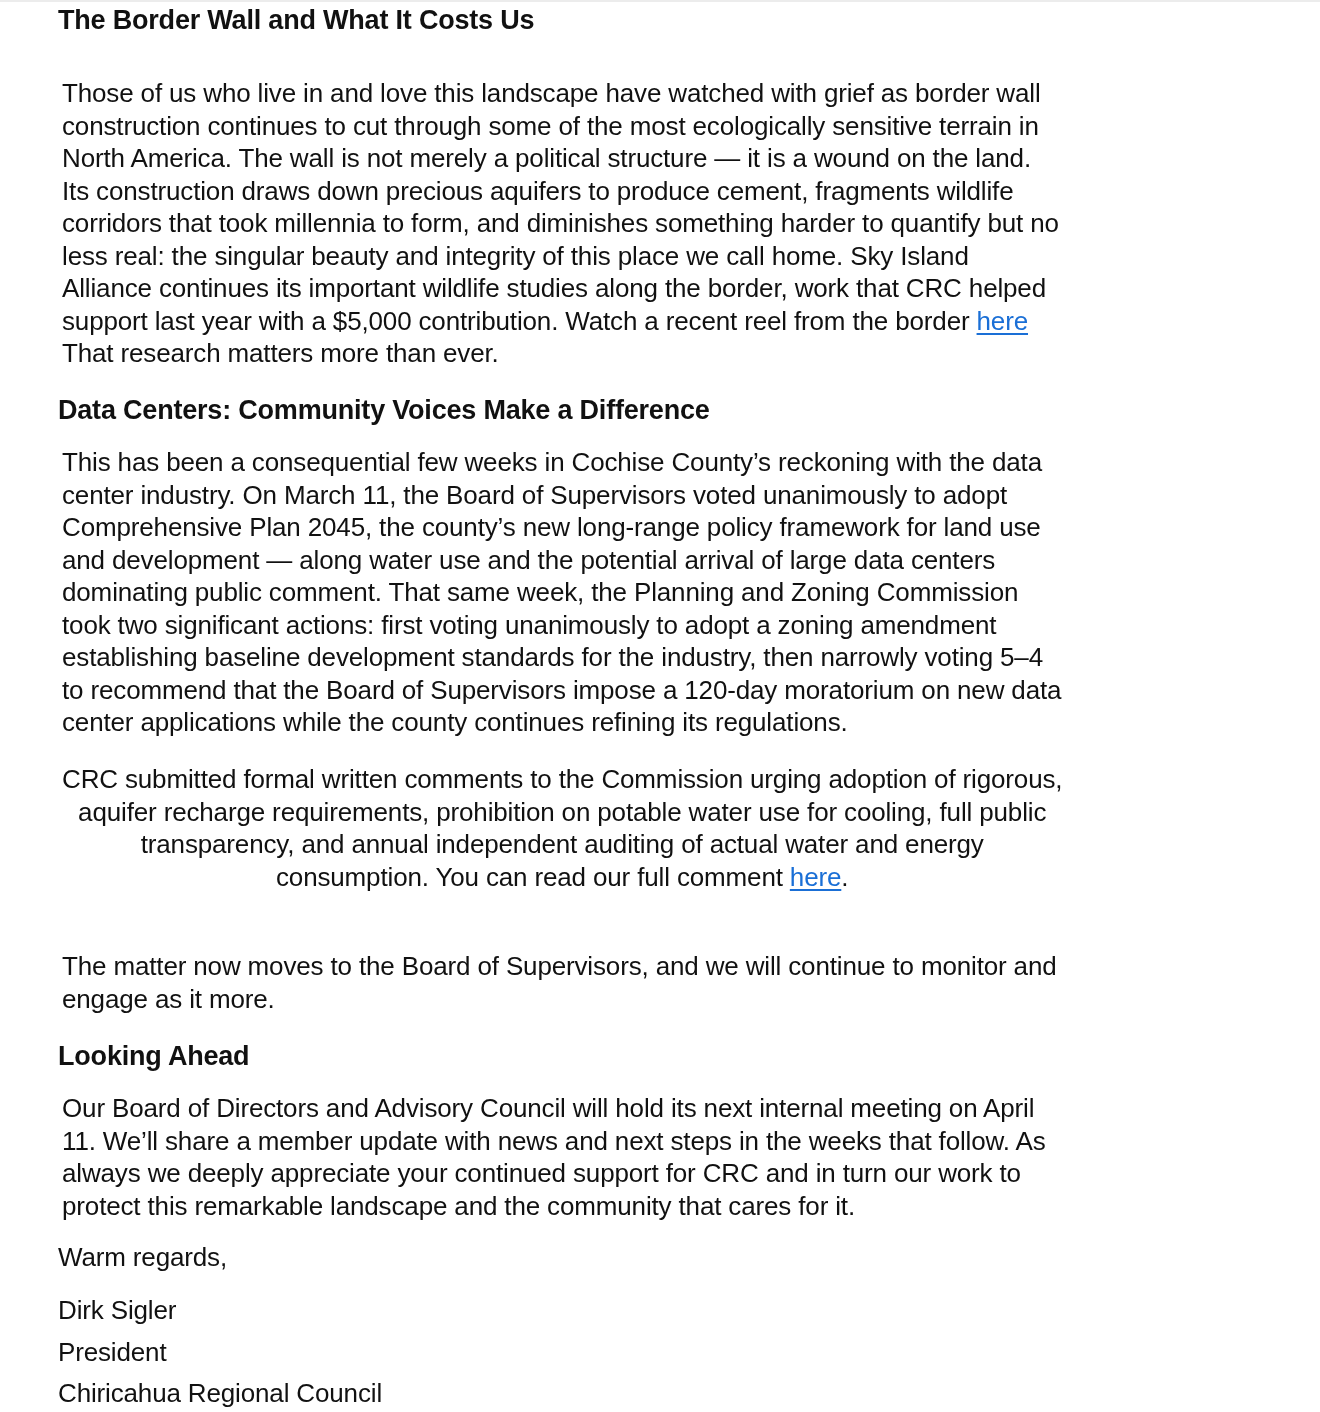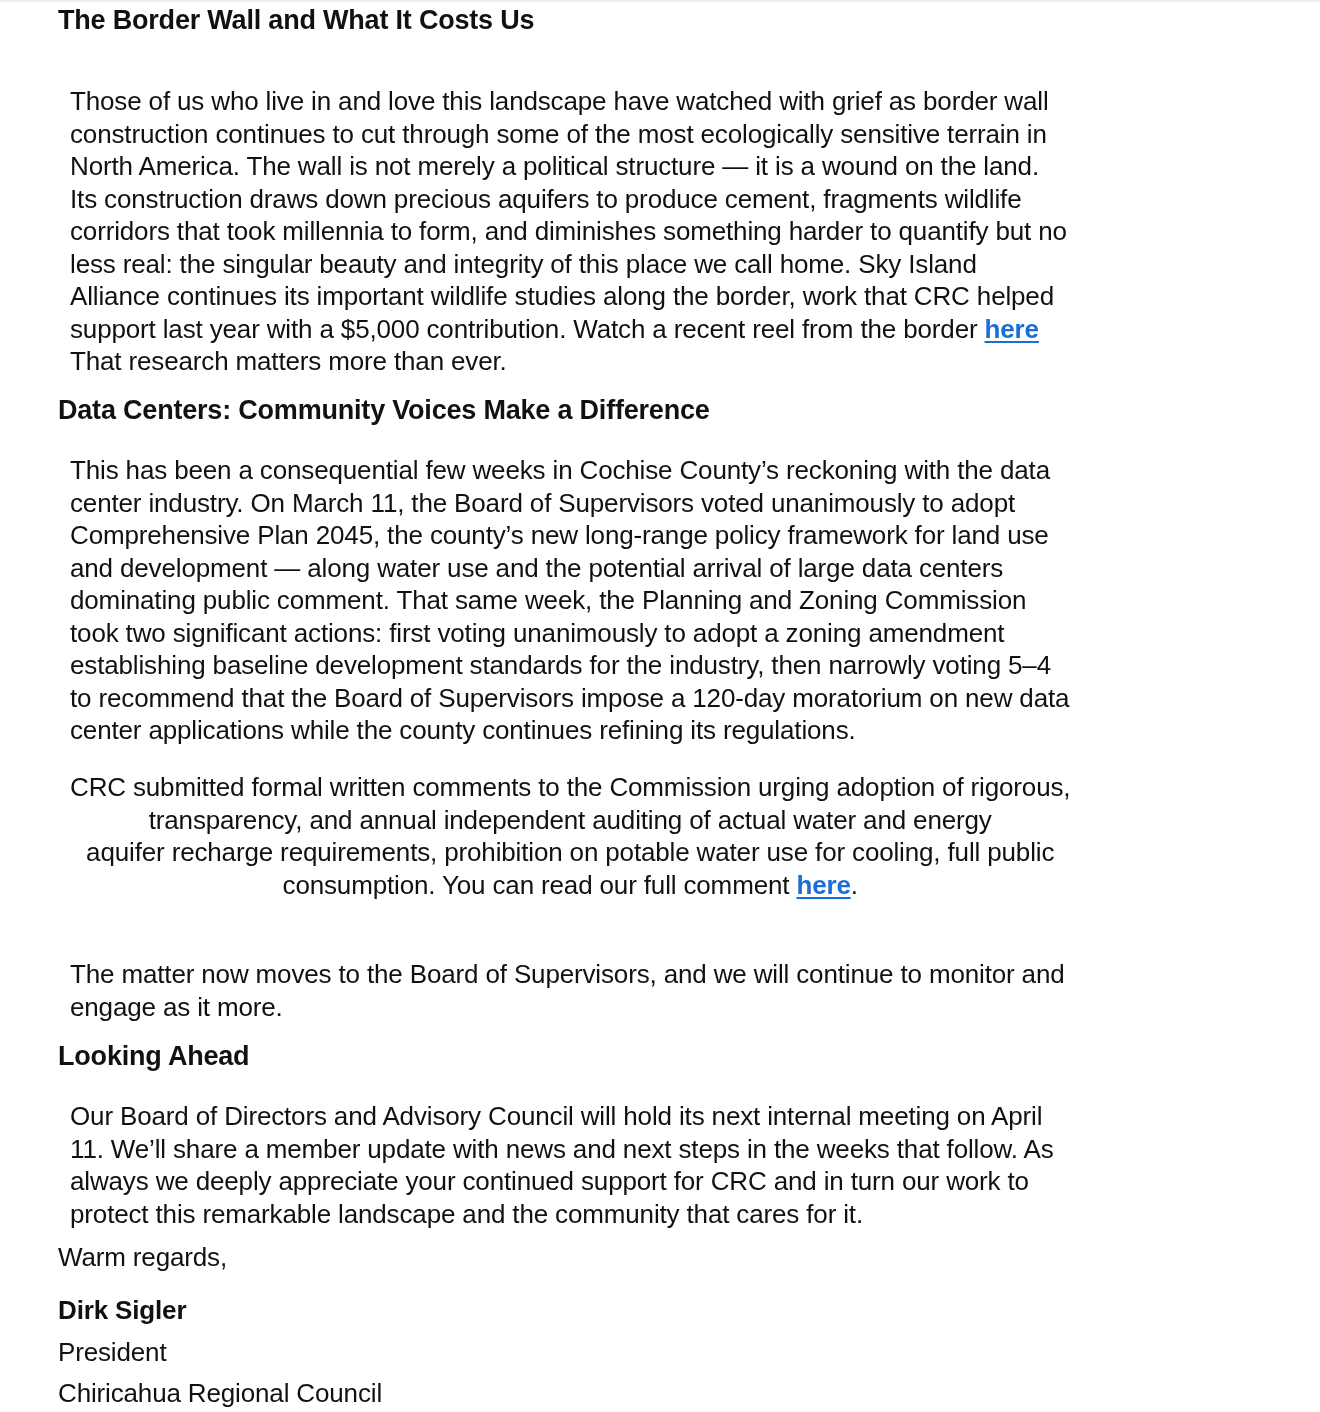--- a/index.html
+++ b/index.html
@@ -29,27 +29,26 @@
       font-size: 26px;
       line-height: 32.5px;
       letter-spacing: -0.15px;
     }
     h1, h2 {
       margin: 0;
       font-weight: bold;
       font-size: 27px;
       letter-spacing: -0.2px;
     }
-    p { margin: 12px; }
+    p { margin: 4px; }
     .line { display: block; white-space: nowrap; }
     a.link {
       color: #1a6fd6;
       text-decoration: underline;
       text-underline-offset: 3px;
-      font-weight: bold;
     }
     .abs { position: absolute; left: 0; }
   </style>
 </head>
 <body style="color: rgb(17, 17, 17);">
 
 <div class="topline"></div>
 
 <div class="doc">
 
@@ -76,39 +75,39 @@
     <span class="line">and development — along water use and the potential arrival of large data centers</span>
     <span class="line">dominating public comment. That same week, the Planning and Zoning Commission</span>
     <span class="line">took two significant actions: first voting unanimously to adopt a zoning amendment</span>
     <span class="line">establishing baseline development standards for the industry, then narrowly voting 5–4</span>
     <span class="line">to recommend that the Board of Supervisors impose a 120-day moratorium on new data</span>
     <span class="line">center applications while the county continues refining its regulations.</span>
   </p>
 
   <p class="abs" style="top:759px;text-align:center;">
     <span class="line">CRC submitted formal written comments to the Commission urging adoption of rigorous,</span>
+    <span class="line">aquifer recharge requirements, prohibition on potable water use for cooling, full public</span>
     <span class="line">transparency, and annual independent auditing of actual water and energy</span>
-    <span class="line">aquifer recharge requirements, prohibition on potable water use for cooling, full public</span>
     <span class="line"><span>consumption. You can read our full comment </span><a class="link" href="#" style="color: rgb(26, 111, 214);">here</a><span>.</span></span>
   </p>
 
   <p class="abs" style="top:946px;">
     <span class="line">The matter now moves to the Board of Supervisors, and we will continue to monitor and</span>
     <span class="line">engage as it more.</span>
   </p>
 
   <h2 class="abs" style="top:1040px;">Looking Ahead</h2>
 
   <p class="abs" style="top:1088px;">
     <span class="line">Our Board of Directors and Advisory Council will hold its next internal meeting on April</span>
     <span class="line">11. We’ll share a member update with news and next steps in the weeks that follow. As</span>
     <span class="line">always we deeply appreciate your continued support for CRC and in turn our work to</span>
     <span class="line">protect this remarkable landscape and the community that cares for it.</span>
   </p>
 
   <div class="abs" style="top:1241px;">
     <span class="line">Warm regards,</span>
   </div>
-  <div class="abs" style="top:1294px; font-weight:bold;">Dirk Sigler</div>
+  <div class="abs" style="top:1294px; font-weight:normal;">Dirk Sigler</div>
   <div class="abs" style="top:1336px;">President</div>
   <div class="abs" style="top:1377px;">Chiricahua Regional Council</div>
 
 </div>
 
 </body></html>

